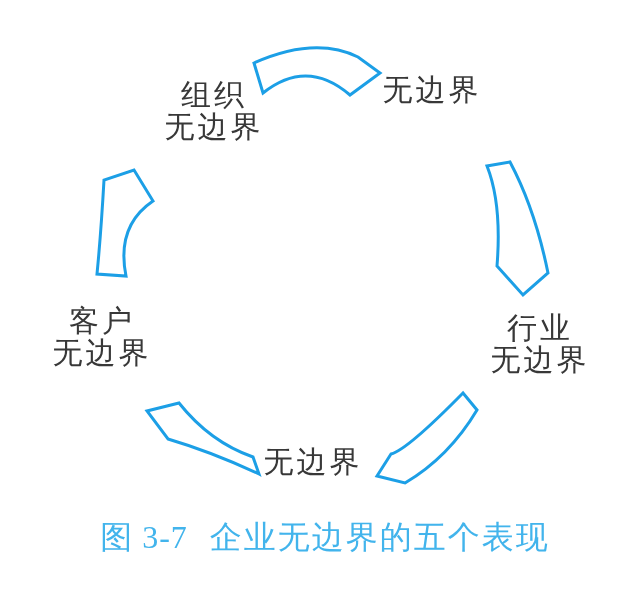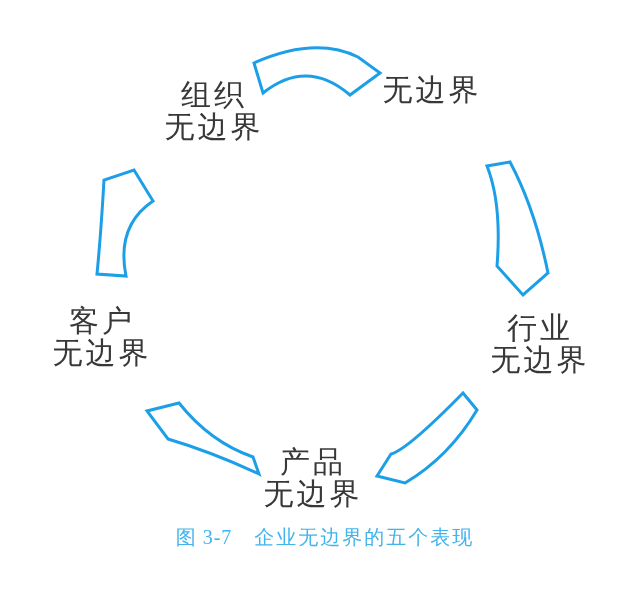--- a/index.html
+++ b/index.html
@@ -31,21 +31,21 @@
     line-height:32px;
     letter-spacing:3px;
     white-space:nowrap;
   }
   .node span{display:block;}
   .caption{
     position:absolute;
     left:325px;top:522px;
     transform:translateX(-50%);
     color:var(--caption-color);
-    font-size:20px;
+    font-size:32px;
     line-height:30px;
     letter-spacing:2px;
     white-space:nowrap;
     text-align:center;
   }
   .caption .fig-label{margin-right:22px;letter-spacing:1px;}
   .node-organization{left:214px;top:79px;}
   .node-resources{left:432px;top:74px;}
   .node-industry{left:505px;top:312px;margin-left:35px;}
   .node-customer{left:102px;top:305px;}
@@ -77,21 +77,20 @@
     <span>行业</span>
     <span>无边界</span>
   </div>
 
   <div class="node node-customer">
     <span>客户</span>
     <span>无边界</span>
   </div>
 
   <div class="node node-product">
-    <span>产品</span>
     <span>无边界</span>
   </div>
 
   <div class="caption">
     <span class="fig-label">图 3-7</span><span>企业无边界的五个表现</span>
   </div>
 
 </div>
 
 </body></html>

